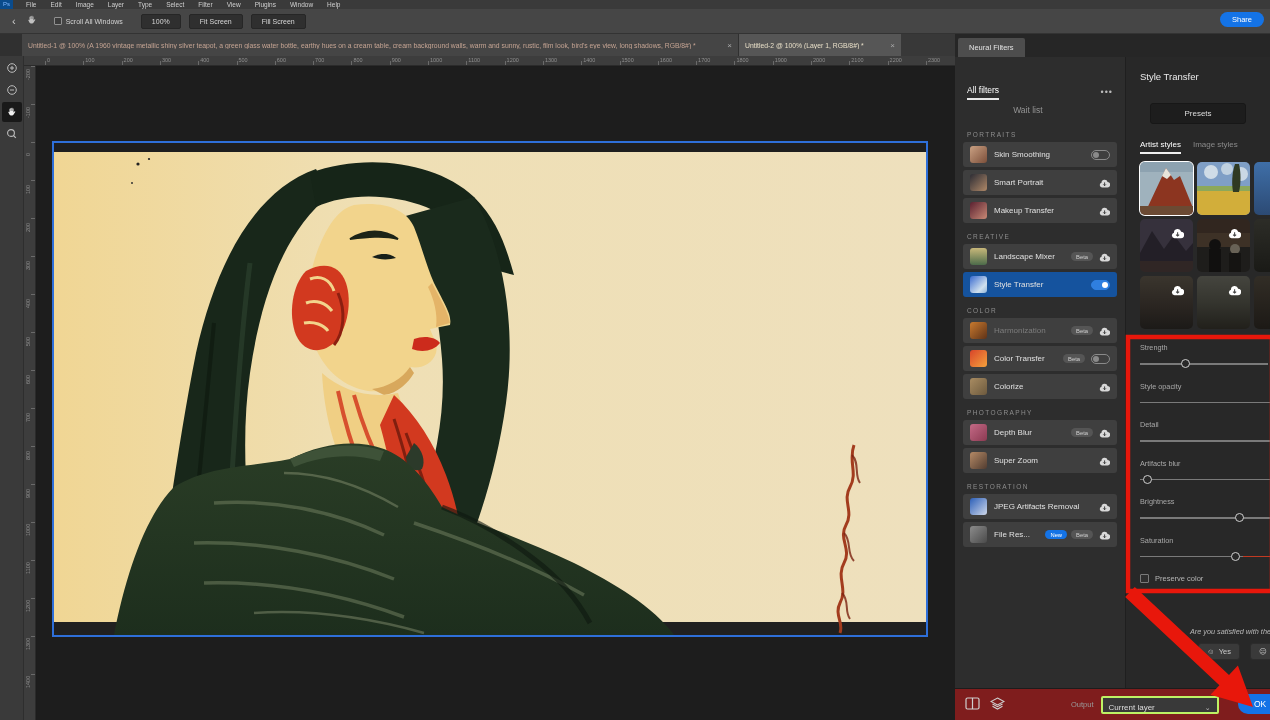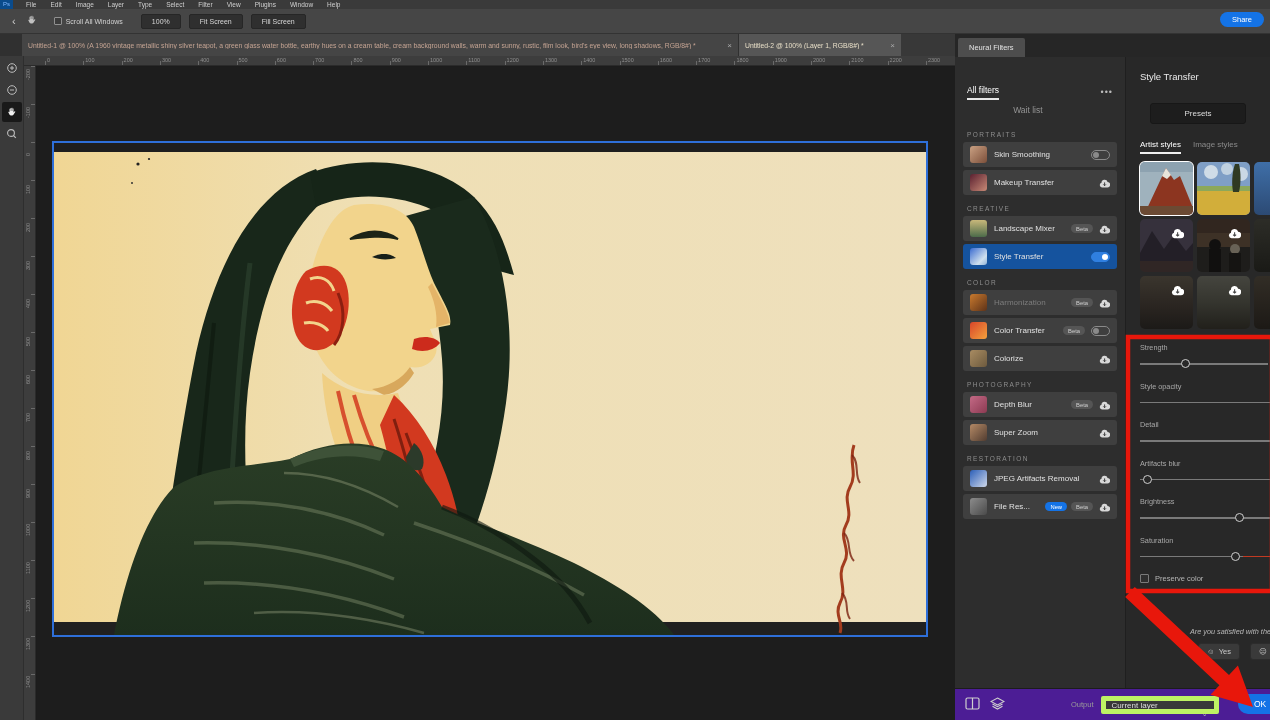--- a/index.html
+++ b/index.html
@@ -115,24 +115,24 @@
   .preserve .lbl { font-size:7.5px; color:#b5b5b5; }
 
   
   .feedback { position:absolute; left:4px; top:570px; width:145px; }
   .fb-q { font-size:7.3px; font-style:italic; color:#b8b8b8; text-align:right; padding-right:4px; white-space:nowrap; }
   .fb-btn { position:absolute; top:16px; height:17px; background:#3a3a3a; border:1px solid #2c2c2c; border-radius:3px; color:#ccc; font-size:7.5px; display:flex; align-items:center; gap:4px; padding:0 8px; }
   .fb-yes { left:68px; }
   .fb-no { left:120px; width:44px; }
 
   
-  #nf-footer { position:absolute; left:0; bottom:0; width:315px; height:32px; background:#4c1d95; border-top:1px solid #1c1c1c; display:flex; align-items:center; }
+  #nf-footer { position:absolute; left:0; bottom:0; width:315px; height:32px; background:#7f1d1d; border-top:1px solid #1c1c1c; display:flex; align-items:center; }
   .ft-icon { margin-left:10px; }
   .out-label { font-size:7.5px; color:#9a9a9a; margin-left:66px; }
-  .out-select { width:118px; height:18px; background:#393939; border:5px solid #bef264; border-radius:2px; margin-left:7px; display:flex; align-items:flex-start; font-size:8px; color:#ddd; padding:0 6px;flex-direction:column; }
+  .out-select { width:118px; height:18px; background:#393939; border:2px solid #bef264; border-radius:2px; margin-left:7px; display:flex; align-items:flex-end; font-size:8px; color:#ddd; padding:0 6px; }
   .out-select .chev { margin-left:auto; color:#bbb; font-size:7px; }
   .ok-btn { position:absolute; left:283px; top:5px; background:#1473e6; color:#fff; font-size:8.5px; padding:5px 16px; border-radius:11px; }
 
   
   #annotations { position:absolute; left:0; top:0; width:1270px; height:720px; z-index:50; pointer-events:none; }
 </style>
 </head>
 <body>
 
 <div id="menubar">
@@ -372,20 +372,28 @@
     <div class="nf-section">PORTRAITS</div>
 
     <div class="nf-row">
       <span class="nf-thumb ft-skin"></span>
       <span class="nf-label">Skin Smoothing</span>
       <span class="toggle">
           <span class="knob"></span>
         </span>
     </div>
     <div class="nf-row">
+      <span class="nf-thumb ft-smart"></span>
+      <span class="nf-label">Smart Portrait</span>
+      <span class="cloud"><svg width="11" height="9" viewBox="0 0 11 9">
+            <path d="M3 8.5a2.4 2.4 0 0 1-.5-4.7A3.1 3.1 0 0 1 8.6 3 2.2 2.2 0 0 1 8.2 8.5z" fill="#d8d8d8"></path>
+            <path d="M5.6 3.4v3.2M4.3 5.4l1.3 1.3 1.3-1.3" stroke="#2d2d2d" stroke-width="0.9" fill="none"></path>
+          </svg></span>
+    </div>
+    <div class="nf-row">
       <span class="nf-thumb ft-makeup"></span>
       <span class="nf-label">Makeup Transfer</span>
       <span class="cloud"><svg width="11" height="9" viewBox="0 0 11 9">
             <path d="M3 8.5a2.4 2.4 0 0 1-.5-4.7A3.1 3.1 0 0 1 8.6 3 2.2 2.2 0 0 1 8.2 8.5z" fill="#d8d8d8"></path>
             <path d="M5.6 3.4v3.2M4.3 5.4l1.3 1.3 1.3-1.3" stroke="#2d2d2d" stroke-width="0.9" fill="none"></path>
           </svg></span>
     </div>
 
     <div class="nf-section">CREATIVE</div>
 

